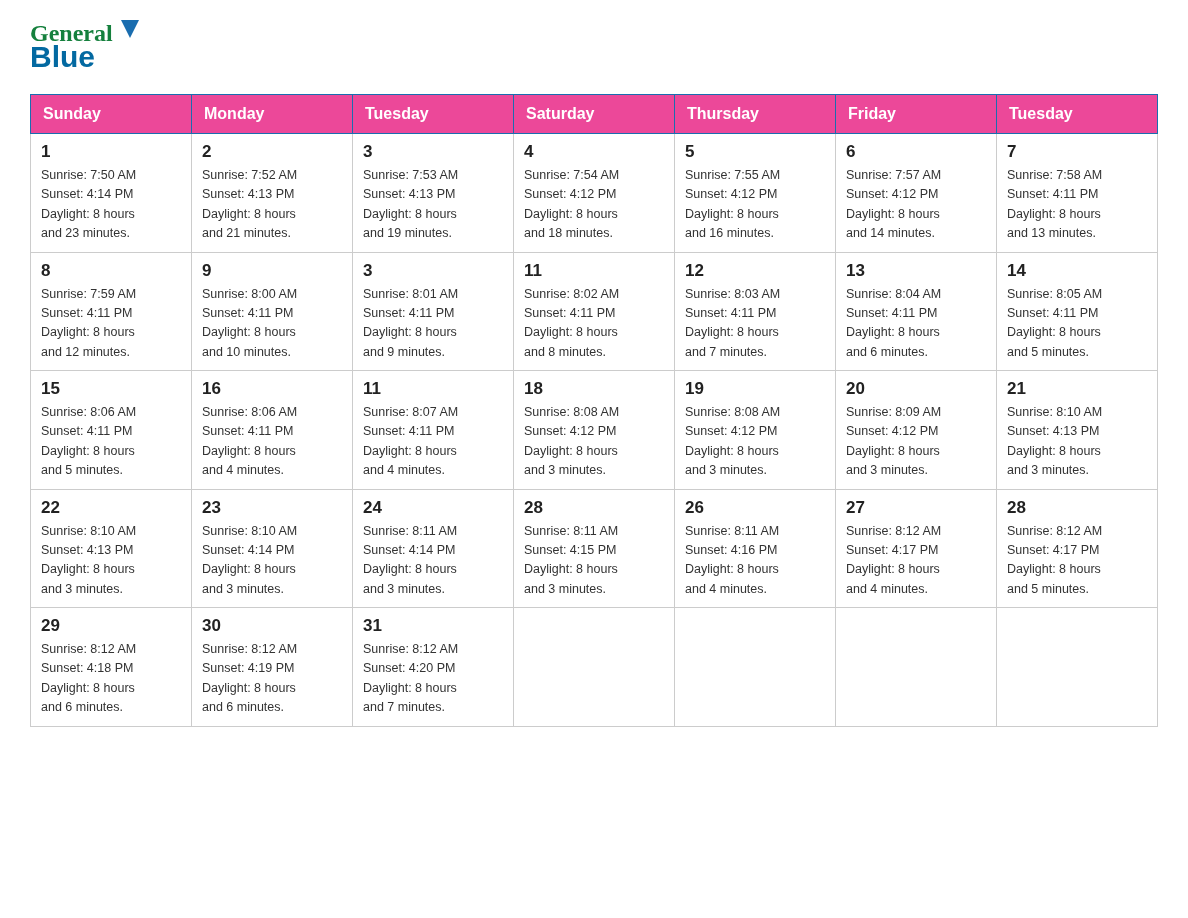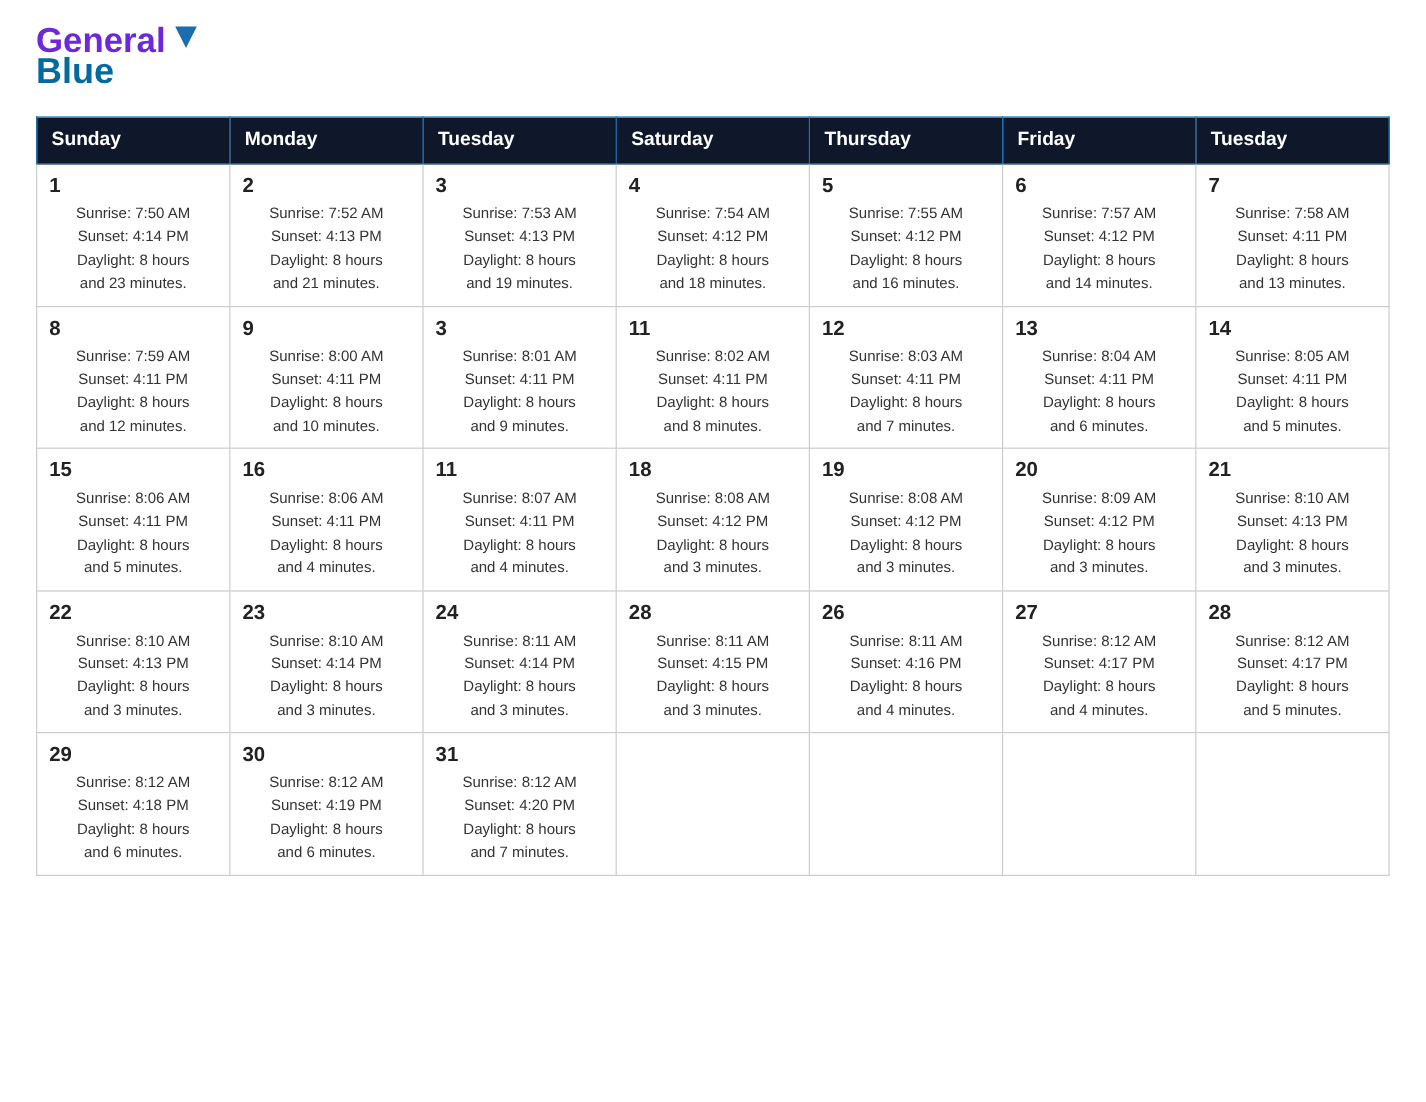--- a/index.html
+++ b/index.html
@@ -34,21 +34,21 @@
       font-size: 22px;
       color: #555;
       margin-top: 4px;
     }
     .calendar-table {
       width: 100%;
       border-collapse: collapse;
       border: 1px solid #aaa;
     }
     .calendar-table thead tr th {
-      background-color: #0f172a;
+      background-color: #ec4899;
       color: #fff;
       font-size: 16px;
       font-weight: bold;
       padding: 10px 12px;
       text-align: left;
       border: 1px solid #1a6daf;
     }
     .calendar-table tbody tr td {
       border: 1px solid #ccc;
       vertical-align: top;
@@ -60,36 +60,35 @@
       font-size: 17px;
       font-weight: bold;
       color: #222;
       margin-bottom: 4px;
       display: block;
     }
     .day-info {
       font-size: 12.5px;
       color: #333;
       line-height: 1.55;
-      text-align: center;
     }
     .empty-cell {
       background: #fff;
     }
     .week-row td {
       border-top: 2px solid #1a6daf;
     }
   </style>
 </head>
 <body>
 
 <div class="header">
   <div class="logo">
     <div style="display:flex; align-items:center; line-height:1;">
-      <span style="font-size:29px; font-weight:bold; color:#6d28d9; font-family: Liberation Sans, sans-serif;">General</span>
+      <span style="font-size:24px; font-weight:bold; color:#15803d; font-family: Liberation Serif, serif;">General</span>
       <svg width="30" height="30" viewBox="0 0 30 30" style="margin-left:2px; margin-top:-4px;">
         <polygon points="6,4 24,4 15,22" fill="#1a6daf"></polygon>
       </svg>
     </div>
     <div style="font-size:30px; font-weight:bold; color:#0369a1; font-family: Arial, sans-serif; margin-top:-6px;">Blue</div>
   </div>
   <div class="title-section">
     <div class="calendar-title"></div>
     <div class="calendar-subtitle"></div>
   </div>

